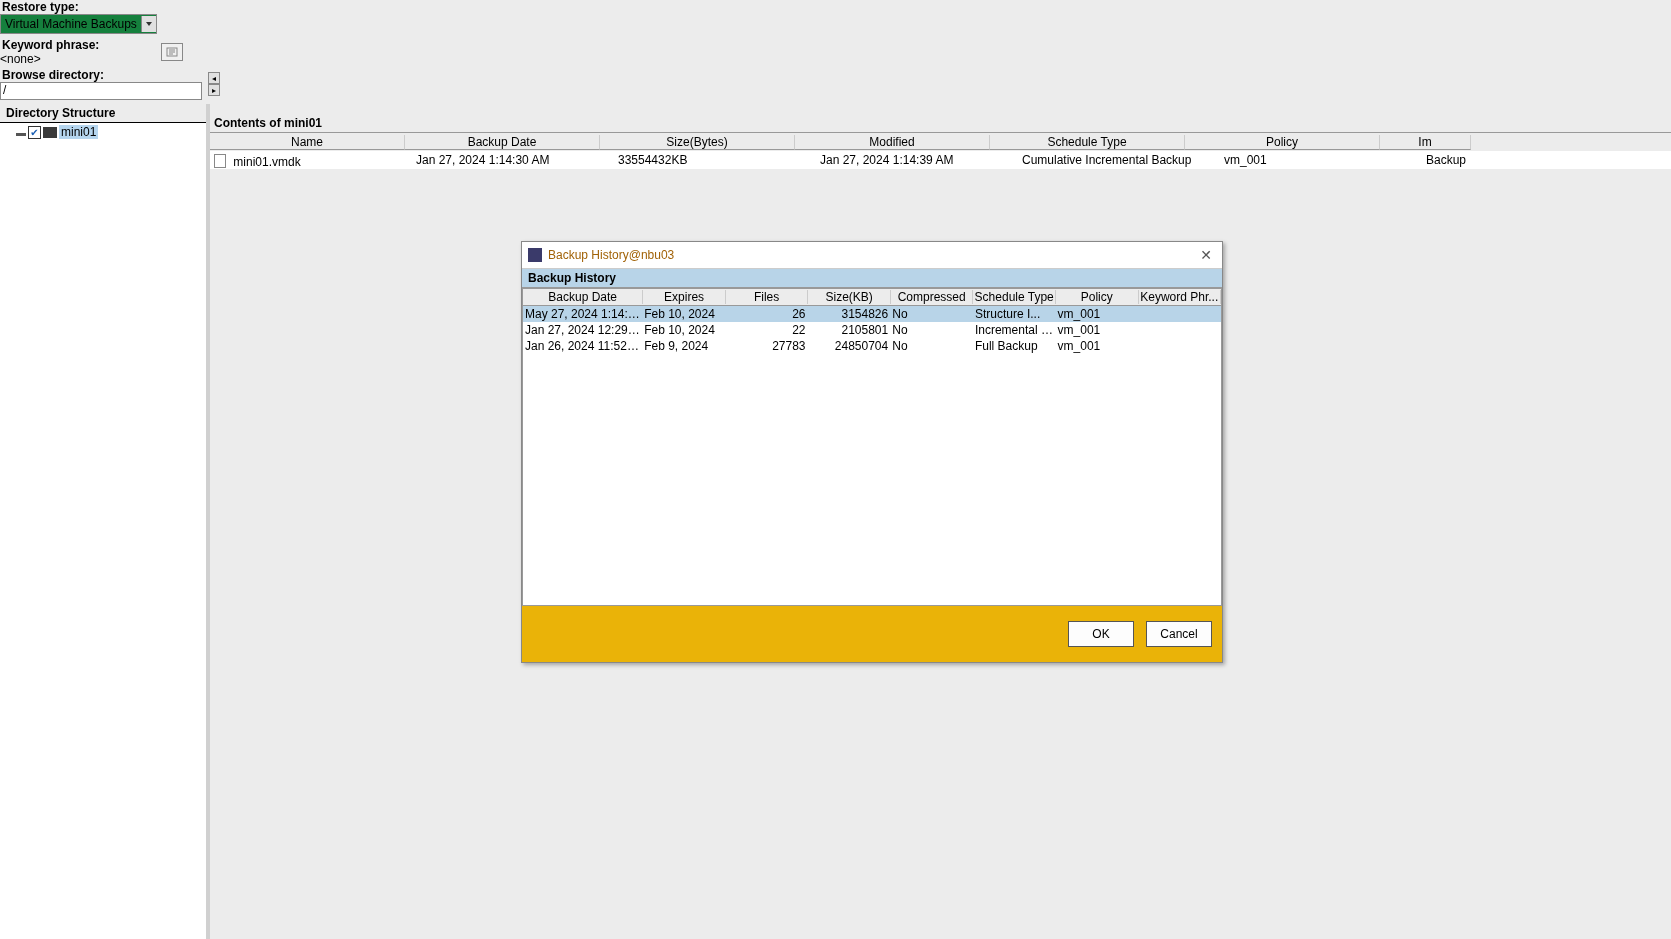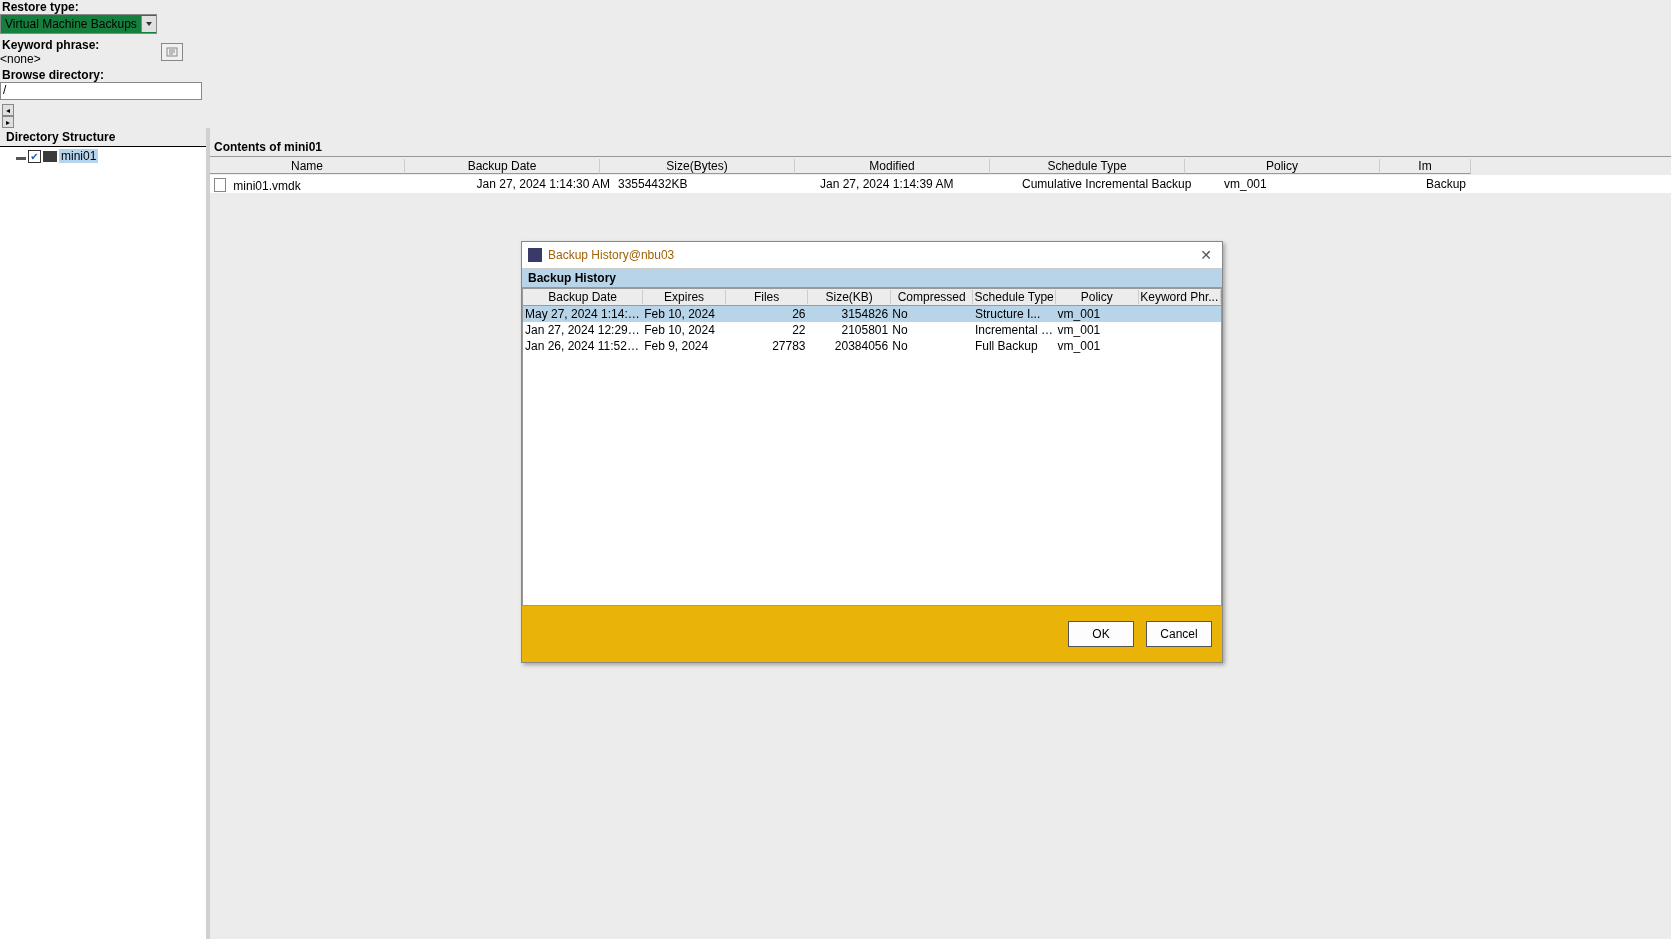--- a/index.html
+++ b/index.html
@@ -270,21 +270,21 @@
     <div class="keyword-btn">
       <svg width="12" height="10" viewBox="0 0 12 10">
           <rect x="1" y="1" width="10" height="8" fill="none" stroke="#888"></rect>
           <line x1="3" y1="3" x2="9" y2="3" stroke="#888"></line>
           <line x1="3" y1="5" x2="9" y2="5" stroke="#888"></line>
           <line x1="3" y1="7" x2="7" y2="7" stroke="#888"></line>
         </svg>
     </div>
   </div>
 
-  <div class="browse-row" style="margin-top:2px;flex-direction:column;">
+  <div class="browse-row" style="margin-top:2px;">
     <div class="browse-left">
       <span class="label-line">Browse directory:</span>
       <div class="browse-input">/</div>
     </div>
     <div class="arrow-stack">
       <div class="arrow-btn">◂</div>
       <div class="arrow-btn">▸</div>
     </div>
   </div>
 </div>
@@ -312,21 +312,21 @@
         <div class="grid-header-cell" style="width:194px;">Modified</div>
         <div class="grid-header-cell" style="width:194px;">Schedule Type</div>
         <div class="grid-header-cell" style="width:194px;">Policy</div>
         <div class="grid-header-cell" style="width:90px;">Im</div>
       </div>
       <div class="grid-row">
         <div class="grid-cell" style="width:194px;">
           <span class="file-icon"></span>
           <span>mini01.vmdk</span>
         </div>
-        <div class="grid-cell" style="width:194px;text-align:right;">Jan 27, 2024 1:14:30 AM</div>
+        <div class="grid-cell" style="width:194px;">Jan 27, 2024 1:14:30 AM</div>
         <div class="grid-cell" style="width:194px;">33554432KB</div>
         <div class="grid-cell" style="width:194px;">Jan 27, 2024 1:14:39 AM</div>
         <div class="grid-cell" style="width:194px;">Cumulative Incremental Backup</div>
         <div class="grid-cell" style="width:194px;">vm_001</div>
         <div class="grid-cell" style="width:90px;">Backup</div>
       </div>
     </div>
   </div>
 </div>
 
@@ -366,21 +366,21 @@
       <div class="d-cell num" style="width:82px;">2105801</div>
       <div class="d-cell" style="width:82px;">No</div>
       <div class="d-cell" style="width:82px;">Incremental I...</div>
       <div class="d-cell" style="width:82px;">vm_001</div>
       <div class="d-cell" style="width:82px;"></div>
     </div>
     <div class="d-row">
       <div class="d-cell" style="width:120px;">Jan 26, 2024 11:52:...</div>
       <div class="d-cell" style="width:82px;">Feb 9, 2024</div>
       <div class="d-cell num" style="width:82px;">27783</div>
-      <div class="d-cell num" style="width:82px;">20384056</div>
+      <div class="d-cell num" style="width:82px;">24850704</div>
       <div class="d-cell" style="width:82px;">No</div>
       <div class="d-cell" style="width:82px;">Full Backup</div>
       <div class="d-cell" style="width:82px;">vm_001</div>
       <div class="d-cell" style="width:82px;"></div>
     </div>
   </div>
   <div class="dialog-footer">
     <div class="btn">OK</div>
     <div class="btn">Cancel</div>
   </div>

